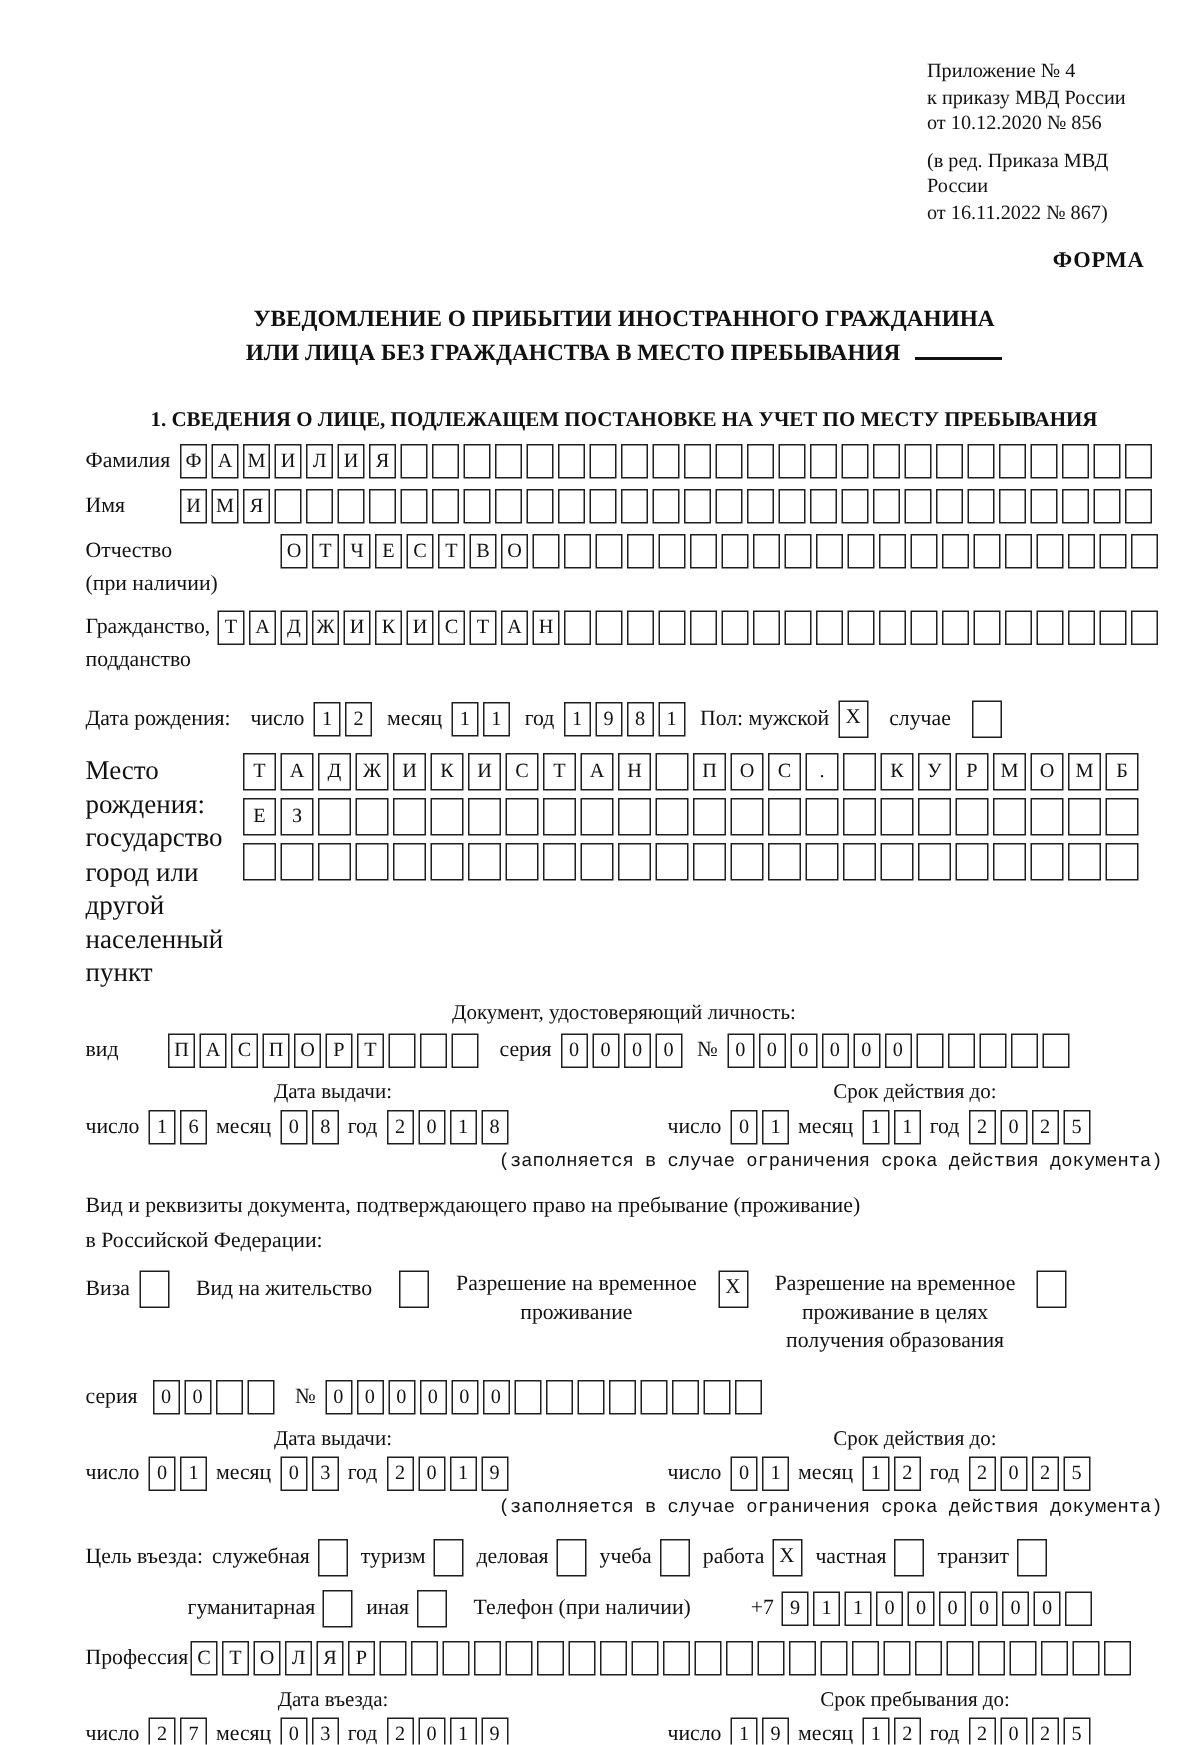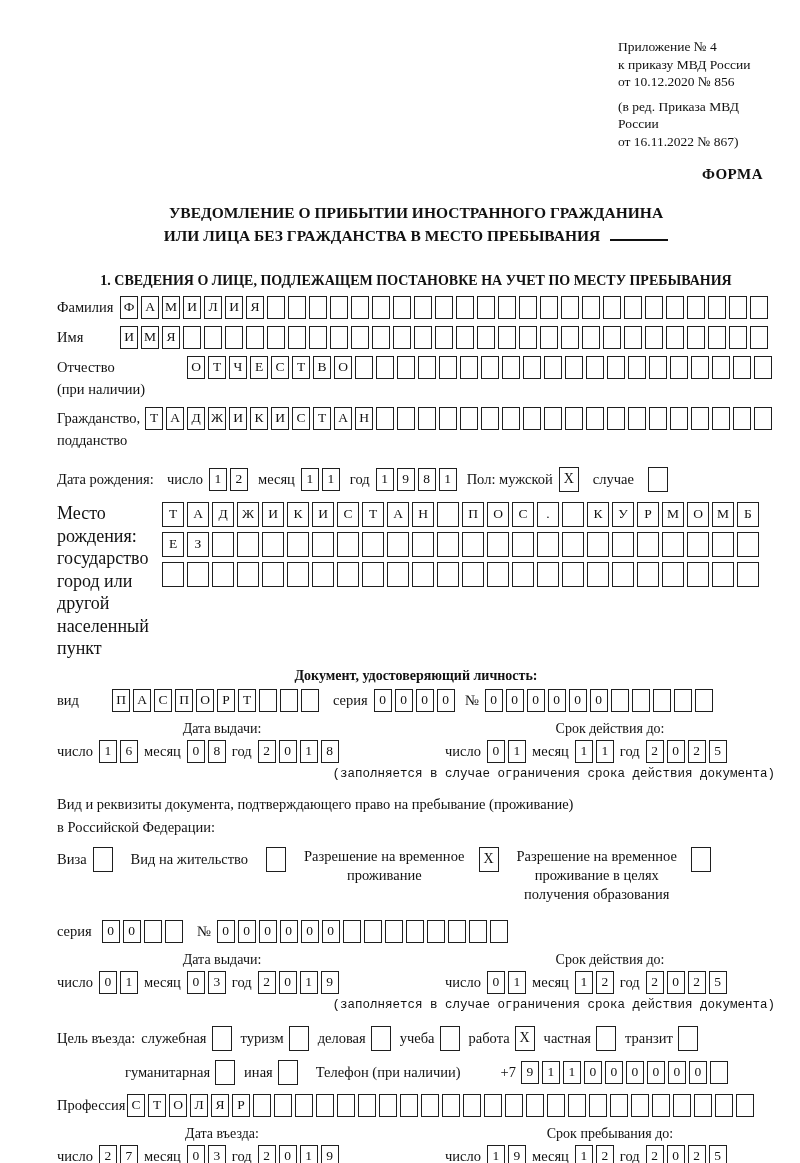--- a/index.html
+++ b/index.html
@@ -21,21 +21,21 @@
   .cells.wide .cell{width:22px;height:25px;line-height:22px;}
   .cells.chk .cell{width:20px;height:25px;line-height:22px;font-size:14px;}
 
   .inlab{font-size:14.5px;line-height:23px;}
   .mL6{margin-left:6px;} .mL10{margin-left:10px;} .mL14{margin-left:14px;} .mL18{margin-left:18px;}
 
   .bp{display:flex;margin-top:10px;}
   .bp .lbl{width:105px;flex-shrink:0;font-size:18px;line-height:22.5px;}
   .bp .rows .cells{margin-bottom:5px;}
 
-  .dochdr{text-align:center;font-weight:bold;font-size:14px;margin-top:8px;}
+  .dochdr{text-align:center;font-weight:normal;font-size:14px;margin-top:8px;}
 
   .dates{display:flex;margin-top:9px;}
   .dg{width:330px;}
   .dg.right{margin-left:58px;}
   .dg-h{text-align:center;font-size:14px;margin-bottom:3px;}
   .dg-r{display:flex;align-items:center;gap:6px;font-size:14.5px;}
   .smallnote{font-size:12.5px;text-align:right;margin-top:4px;font-family:Liberation Mono, monospace;}
 
   .intro{font-size:14.5px;line-height:23px;margin-top:12px;}
   .optrow{display:flex;align-items:flex-start;margin-top:8px;font-size:14.5px;}

